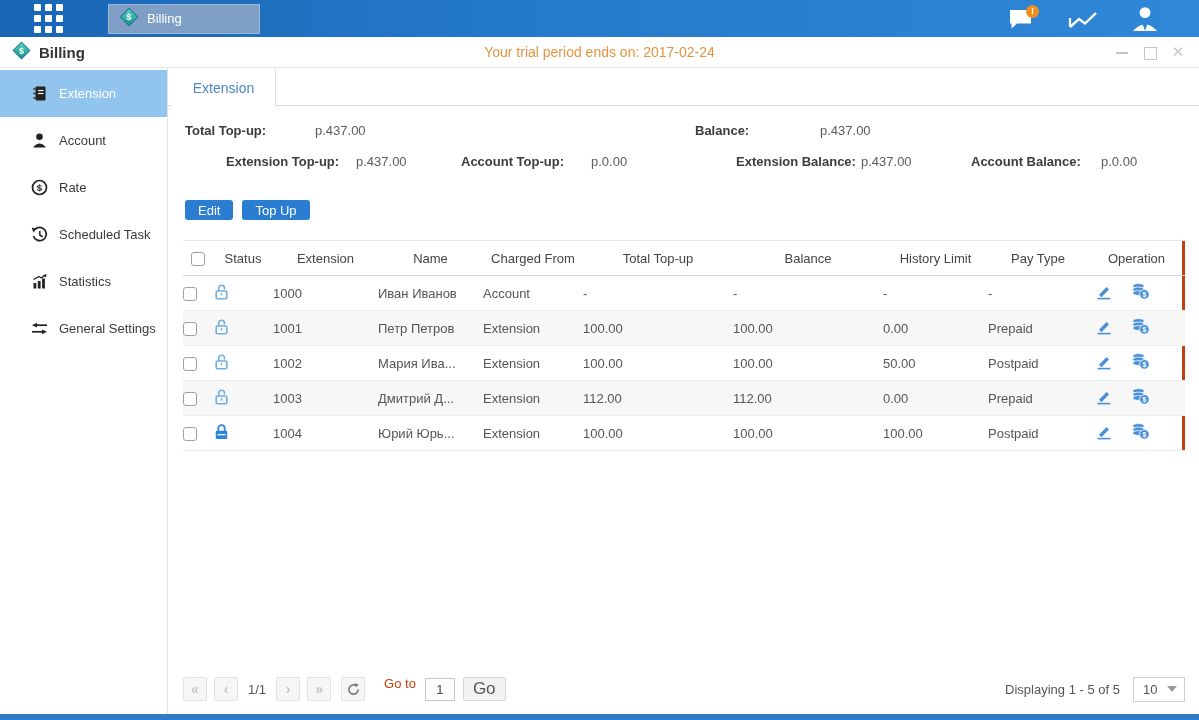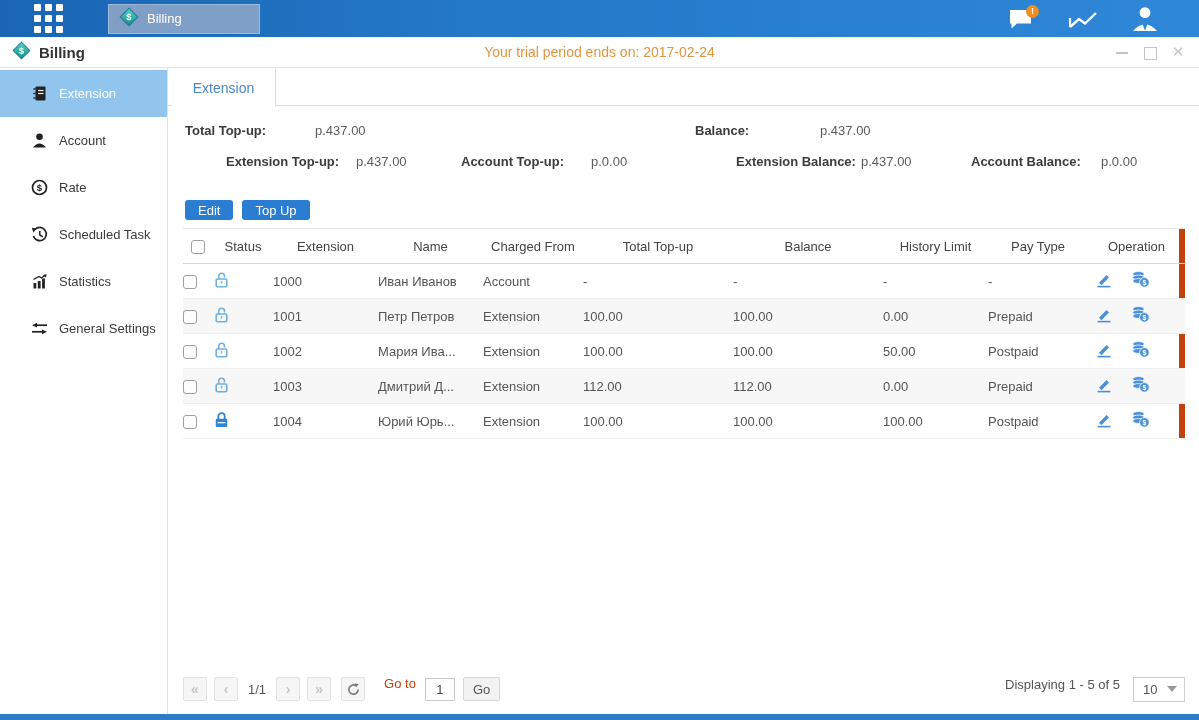--- a/index.html
+++ b/index.html
@@ -49,38 +49,38 @@
   .stats .val { color:#5c5c5c; }
   .r1 { top:0; } .r2 { top:31px;padding-left:41px; }
   .c1l { left:17px; } .c1v { left:147px; } .c2l { left:252px; } .c2v { left:382px; }
   .c3l { left:527px; } .c3v { left:652px; } .c4l { left:762px; } .c4v { left:892px; }
 
   
   .btn-row { margin:14px 0 0 17px; display:flex; gap:9px; }
   .btn-blue { background:#2a7dd1; color:#fff; border:none; height:20px; padding:0 13px; font-size:13px; border-radius:3px; cursor:pointer; font-family:inherit; }
 
   
-  .table-wrap { margin:8px 0 0 15px; width:1002px; border-right:6px solid #c2410c; }
+  .table-wrap { margin:20px 0 0 15px; width:1002px; border-right:3px solid #c2410c; }
   table { width:100%; border-collapse:collapse; table-layout:fixed; }
   thead th { height:35px; font-weight:normal; color:#444; border-top:1px solid #e6e6e6; border-bottom:1px solid #d8d8d8; text-align:center; }
   tbody td { height:35px; color:#555; border-bottom:1px solid #ededed; overflow:hidden; white-space:nowrap; }
   tbody tr:nth-child(even) { background:#f7f7f7; }
   .checkbox { display:inline-block; width:14px; height:14px; border:1px solid #a0a0a0; border-radius:3px; background:#fff; vertical-align:middle; cursor:pointer; }
   .lock { display:inline-block; vertical-align:middle; }
   .op-cell span { display:inline-block; margin:0 7px; cursor:pointer; vertical-align:middle; }
 
   
   .pagination { position:absolute; left:15px; right:14px; bottom:12px; height:26px; display:flex; align-items:center; }
   .pg-btn { width:24px; height:24px; background:#f6f6f6; border:1px solid #e2e2e2; border-radius:2px; display:flex; align-items:center; justify-content:center; margin-right:7px; cursor:pointer; color:#c6c6c6; font-size:14px; font-weight:bold; }
   .pg-btn.refresh { color:#7a7a7a; margin-left:3px; }
   .pg-ind { margin:0 10px 0 3px; color:#555; }
   .goto-label { margin:0 9px 12px 12px; color:#c2410c; }
   .goto-input { width:30px; height:23px; border:1px solid #c9c9c9; text-align:center; font-size:13px; color:#444; font-family:inherit; margin-right:8px; }
-  .go-btn { height:24px; padding:0 9px; background:#f2f2f2; border:1px solid #d5d5d5; border-radius:2px; color:#555; font-size:13px; cursor:pointer; font-family:inherit; }
-  .pg-right { margin-left:auto; display:flex; }
+  .go-btn { height:24px; padding:0 9px; background:#f2f2f2; border:1px solid #d5d5d5; border-radius:2px; color:#555; font-size:17px; cursor:pointer; font-family:inherit; }
+  .pg-right { margin-left:auto; display:flex; align-items:center; }
   .displaying { color:#555; margin-right:13px; }
   .page-size { width:52px; height:25px; border:1px solid #cfcfcf; background:#fff; display:flex; align-items:center; cursor:pointer; }
   .page-size .val { padding-left:9px; color:#555; flex:1; }
   .page-size .tri { width:0; height:0; border-left:5px solid transparent; border-right:5px solid transparent; border-top:6px solid #9a9a9a; margin-right:7px; }
 
   .bottombar { height:6px; background:#2e7cc8; }
 </style>
 </head>
 <body>
 

